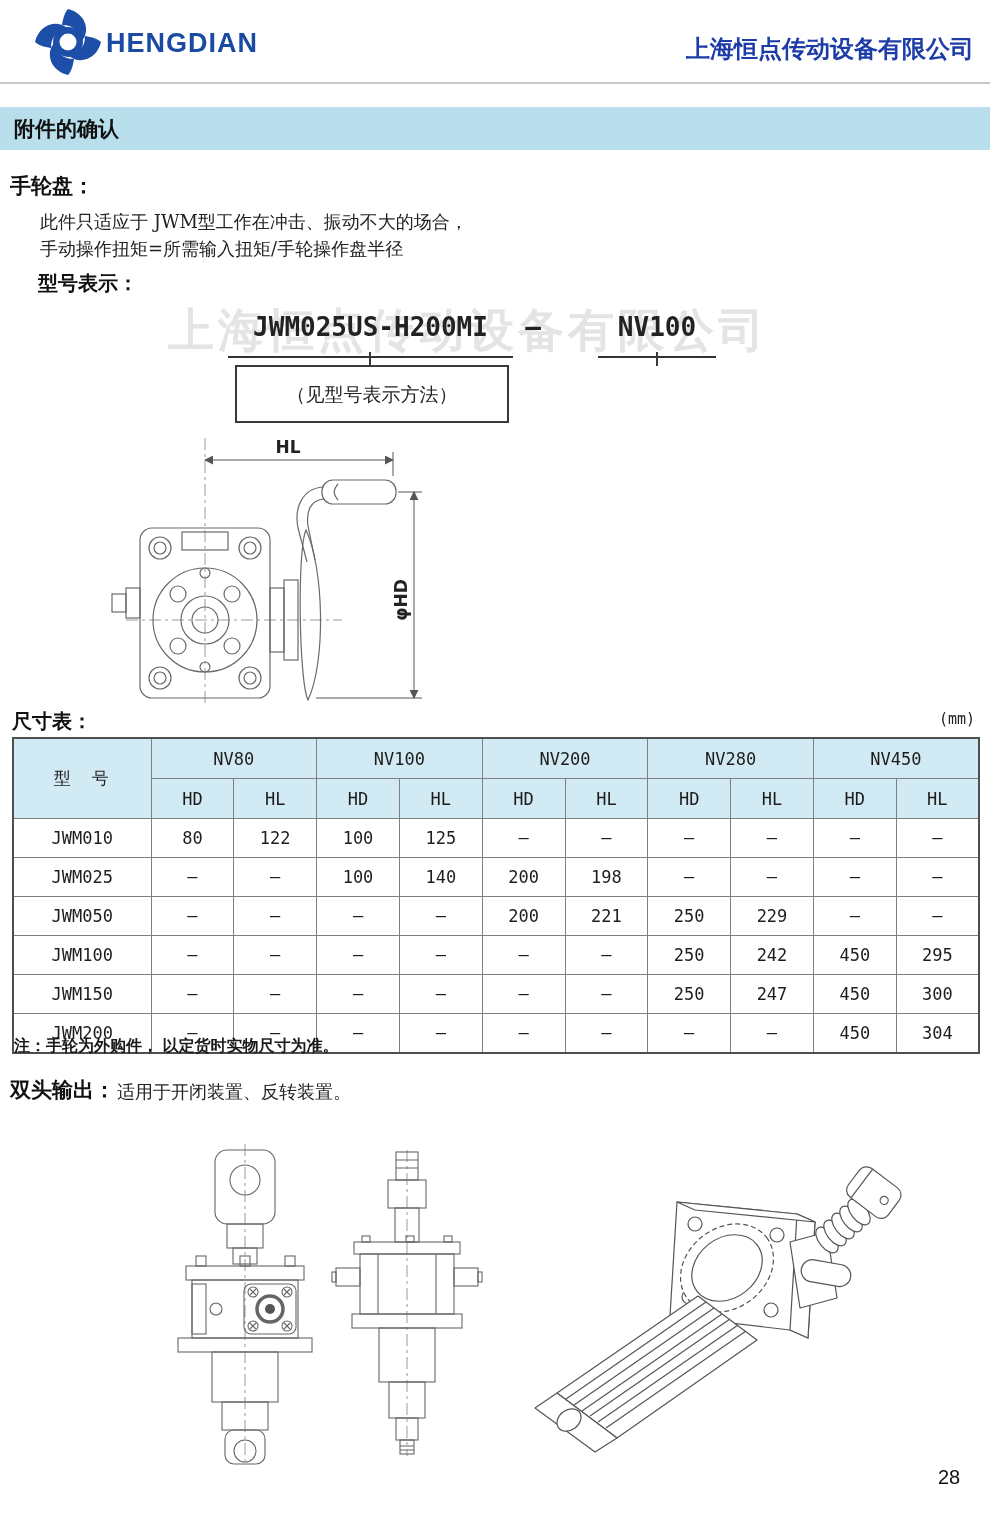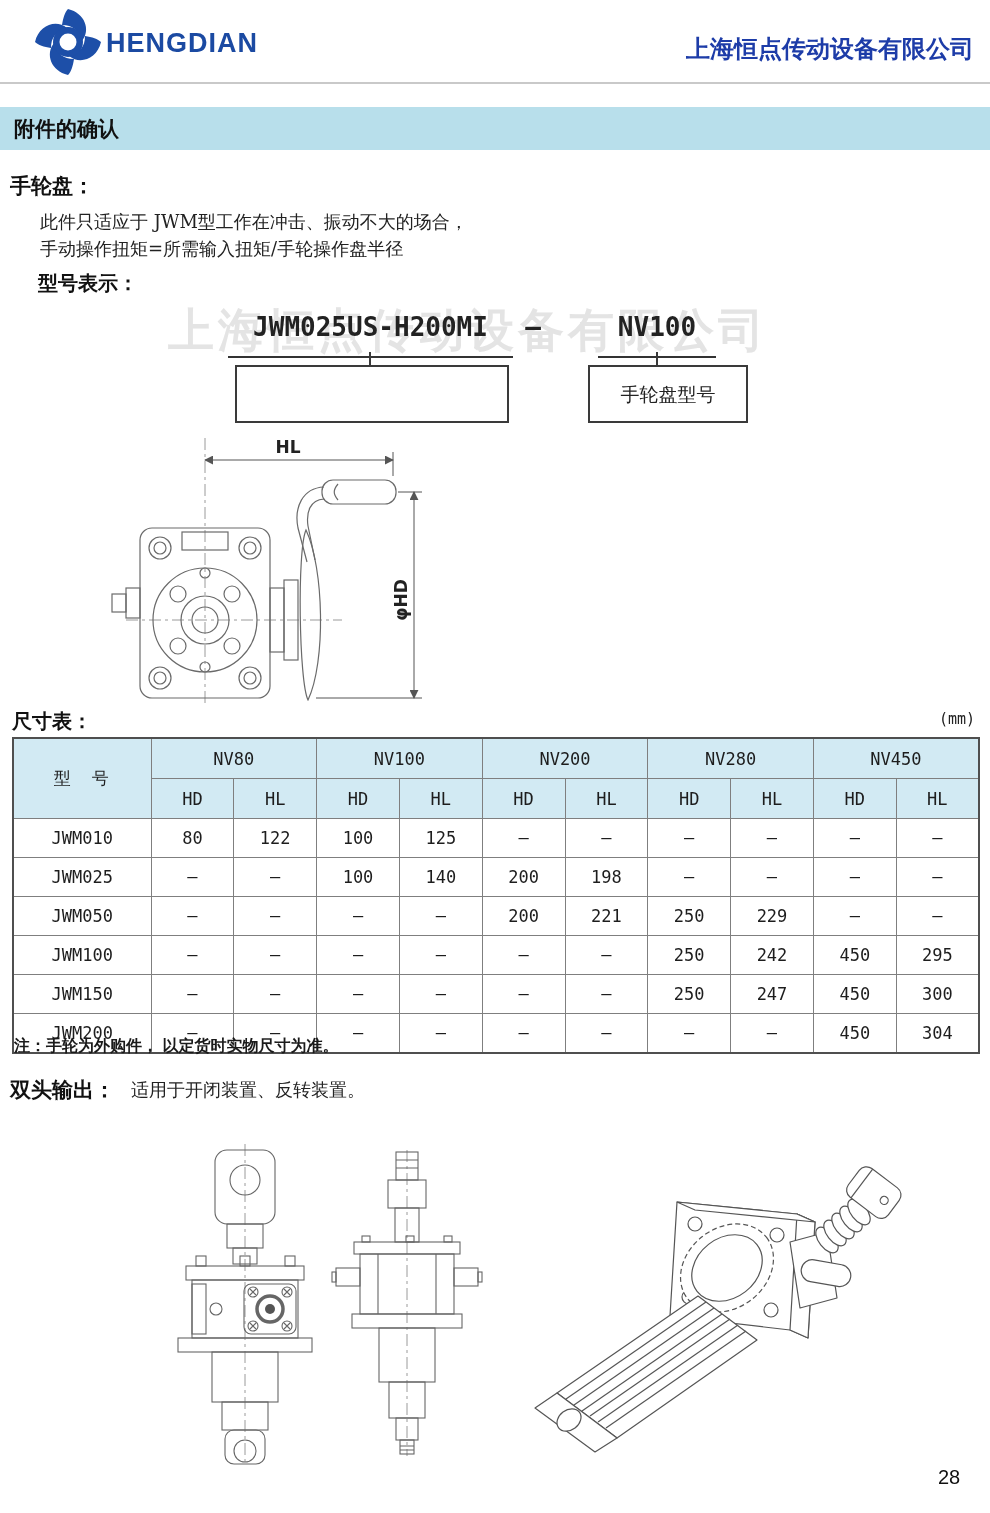--- a/index.html
+++ b/index.html
@@ -29,21 +29,21 @@
   .tbl-title{font-size:20px;font-family:Liberation Serif, serif;}
   .tbl-unit{font-family:"DejaVu Sans Mono","Liberation Mono",monospace;font-size:15px;color:#222;text-align:right;}
   .size-table{border-collapse:collapse;table-layout:fixed;width:966px;border:2px solid #4f4f4f;
               font-family:"DejaVu Sans Mono","Liberation Mono",monospace;}
   .size-table th,.size-table td{border:1px solid #7f7f7f;text-align:center;vertical-align:middle;
               font-weight:normal;font-size:17px;color:#1d1d1d;}
   .size-table thead th{background:#d2eaf3;height:37px;}
   .size-table tbody td{height:36px;background:#fff;}
   .model-head{font-family:"Liberation Sans",sans-serif;font-size:19px;font-weight:700;letter-spacing:2px;}
   .note-text{font-size:16px;font-weight:600;color:#1a1a1a;white-space:nowrap;}
-  .dbl-row{display:flex;align-items:center;gap:16px;white-space:nowrap;}
+  .dbl-row{display:flex;align-items:flex-end;gap:2px;white-space:nowrap;}
   .dbl-title{font-size:21px;font-weight:700;color:#111;}
   .dbl-desc{font-family:"DejaVu Serif","Liberation Serif",serif;font-size:18px;color:#222;}
   .page-num{font-size:20px;color:#111;}
   svg{overflow:visible;}
 </style>
 </head>
 <body>
 
 <div class="page">
 
@@ -73,23 +73,21 @@
   <div class="abs h-cn" style="left:38px;top:270px;font-size:20px">型号表示：</div>
 
   <div class="abs wm" style="left:168px;top:300px">上海恒点传动设备有限公司</div>
 
   <div class="abs model-text model-underline" style="left:228px;top:312px;width:285px">JWM025US-H200MI</div>
   <div class="abs model-text" style="left:498px;top:312px;width:70px">—</div>
   <div class="abs model-text model-underline" style="left:598px;top:312px;width:118px">NV100</div>
   <div class="abs conn" style="left:369px;top:352px;height:14px"></div>
   <div class="abs conn" style="left:656px;top:352px;height:14px"></div>
   <div class="abs dbox" style="left:235px;top:365px;width:270px;height:54px">
-  </div>
-  <div class="abs dbox" style="left:588px;top:365px;width:156px;height:54px">
-    <span>手轮盘型号</span>
+    <span>（见型号表示方法）</span>
   </div>
 
   <svg class="abs" style="left:100px;top:430px" width="330" height="285" viewBox="0 0 330 285">
     <defs>
       <marker id="ar" viewBox="0 0 10 10" refX="9" refY="5" markerWidth="9" markerHeight="9" orient="auto-start-reverse">
         <path d="M0 0 L10 5 L0 10 z" fill="#555"></path>
       </marker>
     </defs>
     <g stroke="#9a9a9a" stroke-width="1" fill="none">
       <line x1="105" y1="8" x2="105" y2="274" stroke-dasharray="12 4 3 4"></line>

